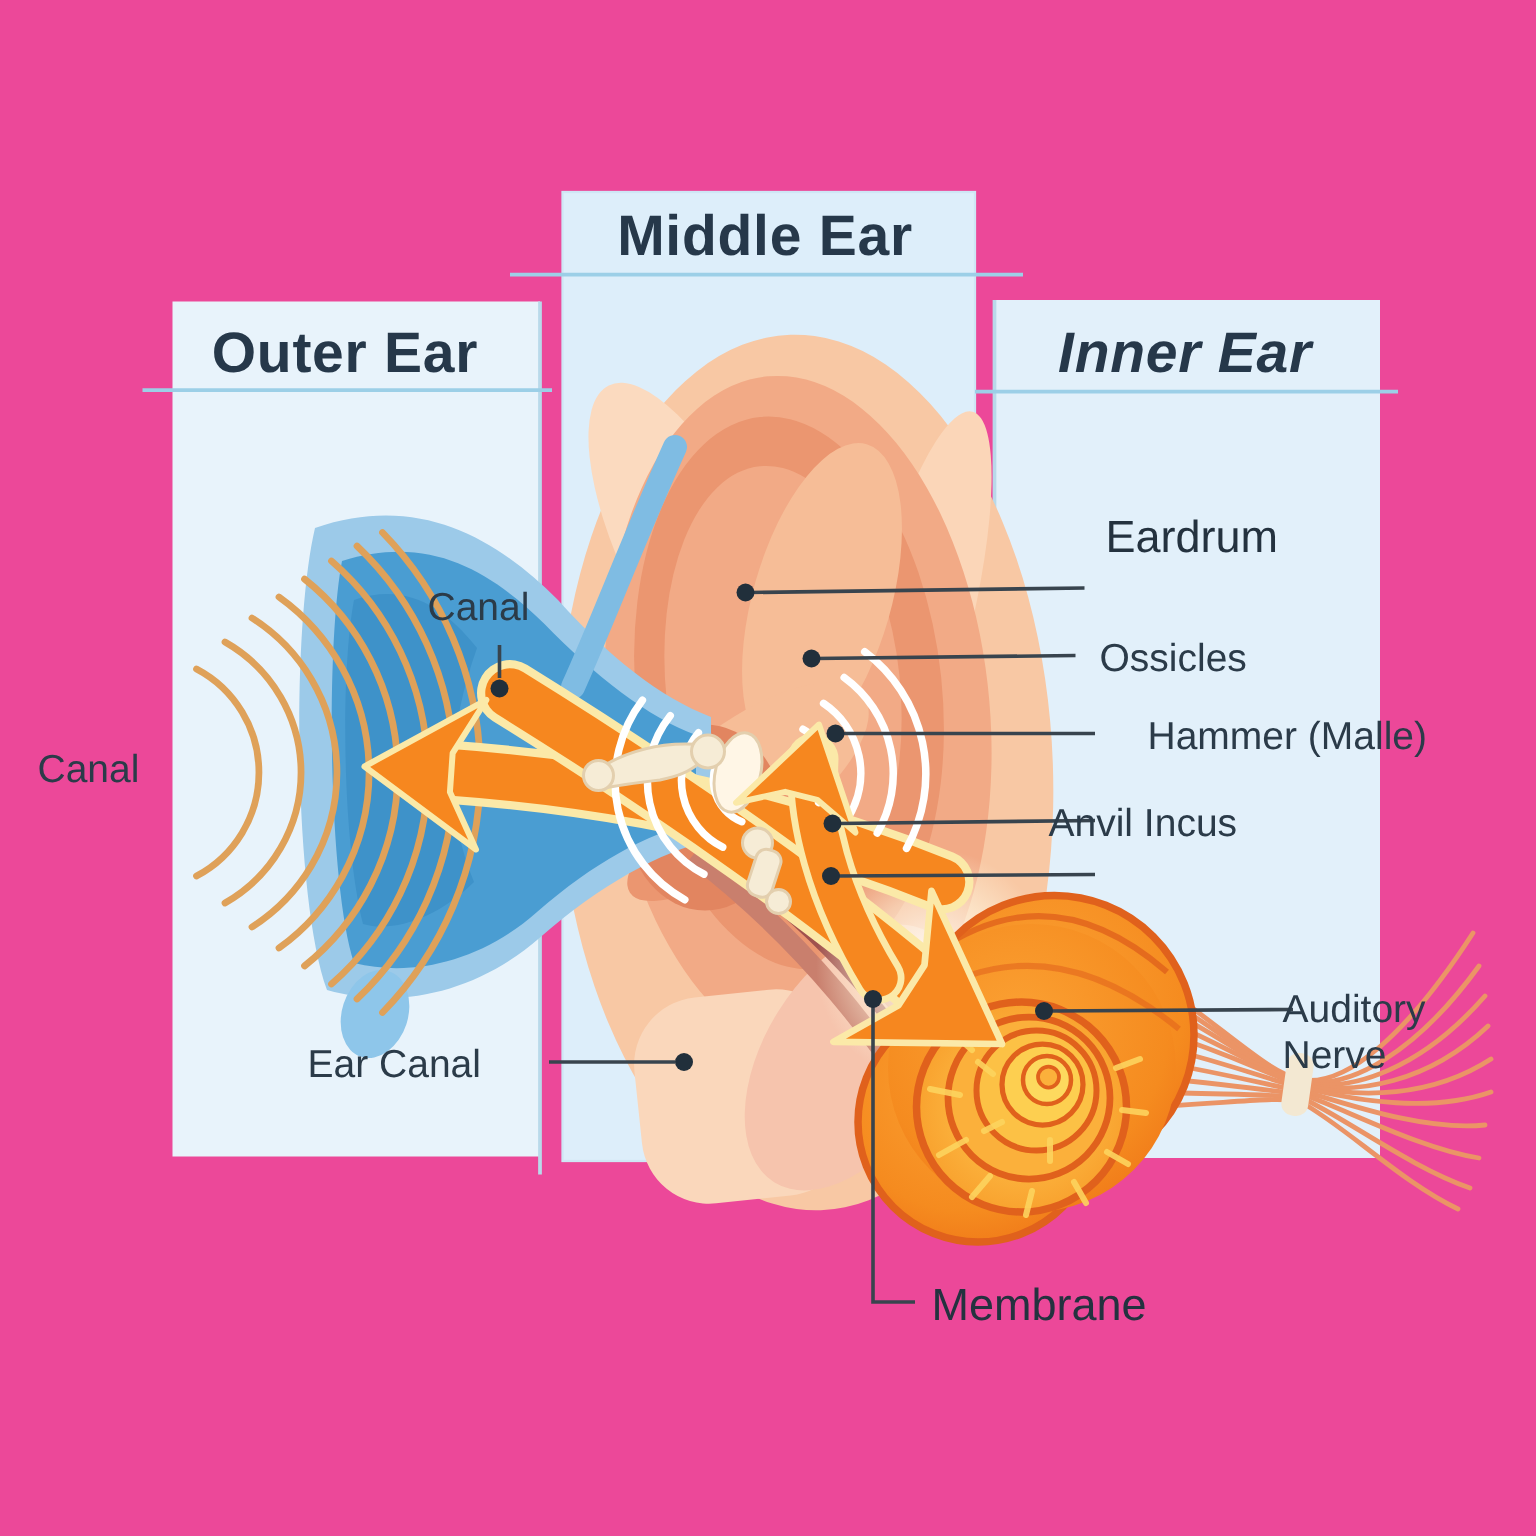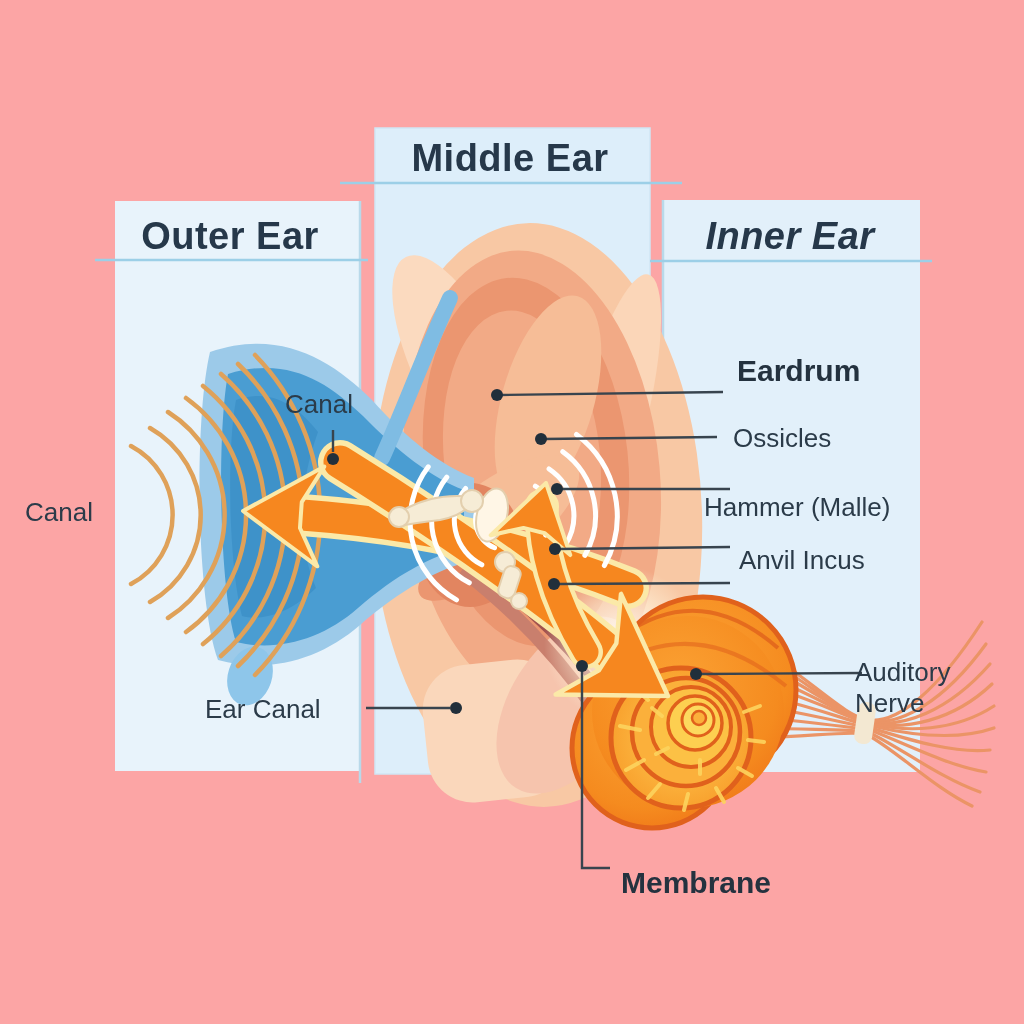--- a/index.html
+++ b/index.html
@@ -1,22 +1,22 @@
 <!DOCTYPE html>
 <html><head>
 <meta charset="utf-8">
 <style>
   html,body{margin:0;padding:0;background:#ffffff;}
-  #canvas{position:relative;width:1024px;height:1024px;background:#fca5a5;overflow:hidden;
+  #canvas{position:relative;width:1024px;height:1024px;background:#ec4899;overflow:hidden;
           font-family:"Liberation Sans",sans-serif;}
   svg{position:absolute;left:0;top:0;}
   .lbl{position:absolute;font-family:"Liberation Sans",sans-serif;color:#2b3b49;
        font-size:26px;line-height:1.18;white-space:nowrap;}
   .heading{font-size:38px;font-weight:700;color:#26384a;letter-spacing:.5px;text-align:center;}
-  .boldlbl{font-weight:700;font-size:30px;color:#24323f;margin-top:12px;}
+  .boldlbl{font-weight:400;font-size:30px;color:#24323f;}
   .center{}
   .right{text-align:left;}
 </style>
 </head>
 <body>
 
 <div id="canvas">
 
   <svg width="1024" height="1024" viewBox="0 0 1024 1024">
     <defs>
@@ -203,22 +203,22 @@
   <div class="lbl heading" style="left:360px;top:136px;width:300px;">Middle Ear</div>
   <div class="lbl heading" style="left:100px;top:214px;width:260px;">Outer Ear</div>
   <div class="lbl heading" style="left:660px;top:214px;width:260px;font-style:italic;">Inner Ear</div>
 
   <div class="lbl center" style="left:285px;top:389px;width:96px;">Canal</div>
   <div class="lbl center" style="left:25px;top:497px;width:106px;">Canal</div>
   <div class="lbl right" style="left:205px;top:694px;width:150px;">Ear Canal</div>
 
   <div class="lbl boldlbl" style="left:737px;top:341px;">Eardrum</div>
   <div class="lbl" style="left:733px;top:423px;">Ossicles</div>
-  <div class="lbl" style="left:704px;top:475px;margin-top:17px;">Hammer (Malle)</div>
-  <div class="lbl" style="left:739px;top:533px;margin-top:12px;">Anvil Incus</div>
+  <div class="lbl" style="left:765px;top:475px;">Hammer (Malle)</div>
+  <div class="lbl" style="left:699px;top:533px;">Anvil Incus</div>
 
   <div class="lbl center" style="left:855px;top:657px;width:132px;">
     <div>Auditory</div>
     <div>Nerve</div>
   </div>
 
   <div class="lbl boldlbl" style="left:621px;top:853px;">Membrane</div>
 </div>
 
 </body></html>

